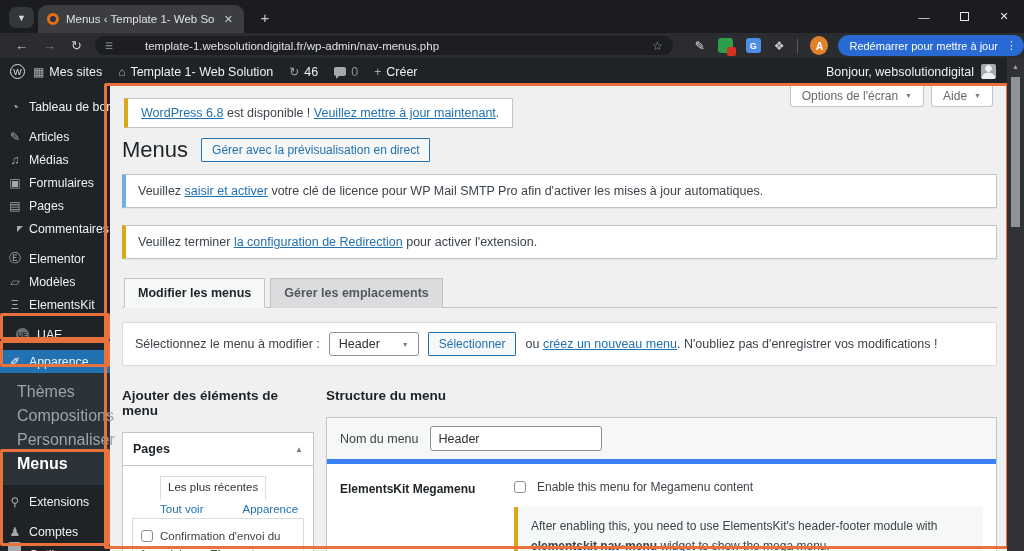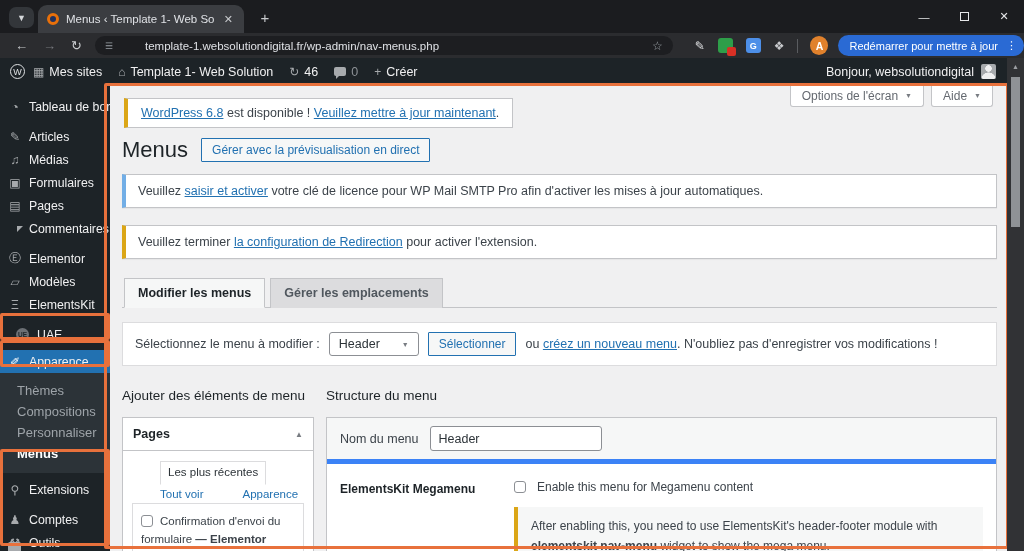--- a/index.html
+++ b/index.html
@@ -52,21 +52,21 @@
   
   .sidebar { position:absolute; top:85px; left:0; bottom:0; width:110px; background:#1d2327; padding-top:10px; z-index:5; }
   .side-item { position:relative; display:flex; align-items:center; gap:7px; padding:0 8px; height:23px; color:#f0f0f1; font-size:12.3px; white-space:nowrap; }
   .side-item .ic { width:14px; flex:none; color:#a7aaad; font-size:12px; text-align:center; }
   .side-item.active { background:#2271b1; }
   .side-item.active .ic { color:#fff; }
   .side-item.active::after { content:""; position:absolute; right:-8px; top:50%; margin-top:-8px; border:8px solid transparent; border-left-color:#2271b1; z-index:60; }
   .side-sep { height:7px; }
   .uae-badge { width:13px; height:13px; border-radius:50%; background:#6c7075; color:#1d2327; font-size:6.5px; font-weight:bold; display:flex; align-items:center; justify-content:center; flex:none; margin:0 1px 0 8px; }
   .submenu { background:#2c3338; padding:7px 0 9px; }
-  .submenu-item { padding:3px 8px 3px 17px; color:#9ea4a9; font-size:13px; }
+  .submenu-item { padding:3px 8px 3px 17px; color:#9ea4a9; font-size:16px; }
   .submenu-item.current { color:#fff; font-weight:bold; }
   .side-partial { position:absolute; bottom:-4px; left:8px; width:13px; height:13px; background:#a7aaad; border-radius:2px; }
 
   
   .content { position:absolute; left:110px; top:85px; right:17px; bottom:0; background:#f0f0f1; padding:0 10px 0 12px; overflow:hidden; }
   .screen-meta { position:absolute; top:0; right:14px; display:flex; gap:7px; z-index:6; }
   .meta-btn { background:#fff; border:1px solid #c3c4c7; border-top:none; border-radius:0 0 3px 3px; color:#646970; font-size:12px; height:22px; padding:0 11px; display:flex; align-items:center; gap:7px; }
   .caret { font-size:7px; color:#787c82; }
 
   .update-nag { display:inline-block; margin:13px 0 0 2px; background:#fff; border:1px solid #c3c4c7; border-left:4px solid #dba617; padding:7px 13px; font-size:12.5px; color:#3c434a; }
@@ -80,21 +80,21 @@
   .nav-tabs { display:flex; gap:5px; margin-top:19px; padding-left:2px; border-bottom:1px solid #c3c4c7; }
   .nav-tab { background:#dcdcde; border:1px solid #c3c4c7; border-bottom:none; margin-bottom:-1px; padding:7px 13px; font-size:12.5px; font-weight:bold; color:#50575e; cursor:pointer; }
   .nav-tab.active { background:#f6f7f7; color:#1d2327; border-bottom:1px solid #f6f7f7; }
 
   .manage-box { margin-top:14px; background:#fff; border:1px solid #dcdcde; padding:9px 12px; font-size:12.5px; color:#3c434a; display:flex; align-items:center; gap:9px; }
   .wp-select { border:1px solid #8c8f94; border-radius:3px; background:#fff; padding:4px 9px; display:flex; align-items:center; gap:22px; color:#2c3338; cursor:pointer; }
 
   .columns { display:flex; gap:12px; margin-top:22px; align-items:flex-start; }
   .col-left { width:192px; flex:none; }
   .col-right { flex:1; }
-  .col-heading { font-size:13.5px; font-weight:normal; color:#1d2327; }
+  .col-heading { font-size:13.5px; font-weight:bold; color:#1d2327; }
 
   .postbox { margin-top:14px; background:#fff; border:1px solid #c3c4c7; }
   .postbox-header { display:flex; justify-content:space-between; align-items:center; padding:9px 10px; border-bottom:1px solid #c3c4c7; font-size:12.5px; font-weight:bold; color:#1d2327; cursor:pointer; }
   .toggle-ic { font-size:8px; color:#787c82; }
   .postbox-body { padding:10px 9px 0; }
   .inner-tabs { display:flex; flex-wrap:wrap; column-gap:11px; font-size:11.5px; line-height:1.7; margin-bottom:-1px; position:relative; z-index:2; }
   .inner-tab { color:#2271b1; text-decoration:none; cursor:pointer;margin-left:28px; }
   .inner-tab.active { color:#2c3338; background:#fff; border:1px solid #dcdcde; border-bottom-color:#fff; padding:1px 7px; text-decoration:none; }
   .checklist { border:1px solid #dcdcde; padding:9px 8px; font-size:11.5px; color:#3c434a; height:118px; overflow:hidden; }
   .check-item { margin-bottom:7px; line-height:1.55; }

